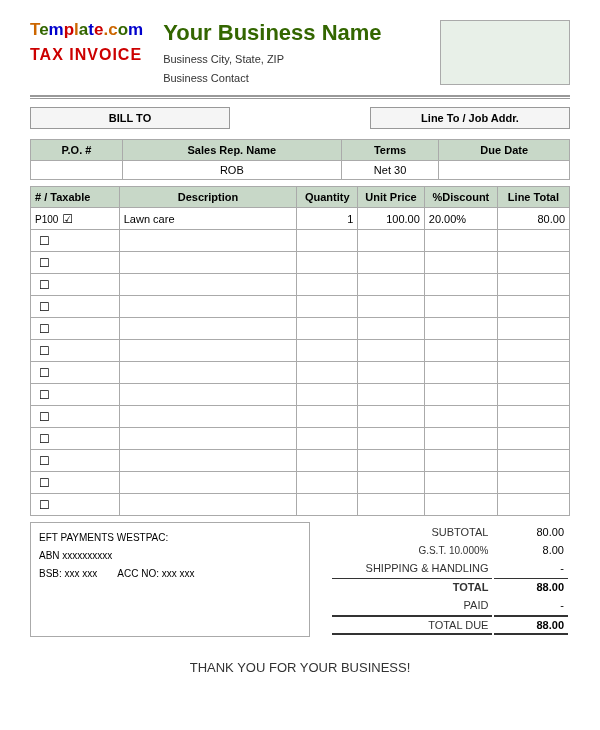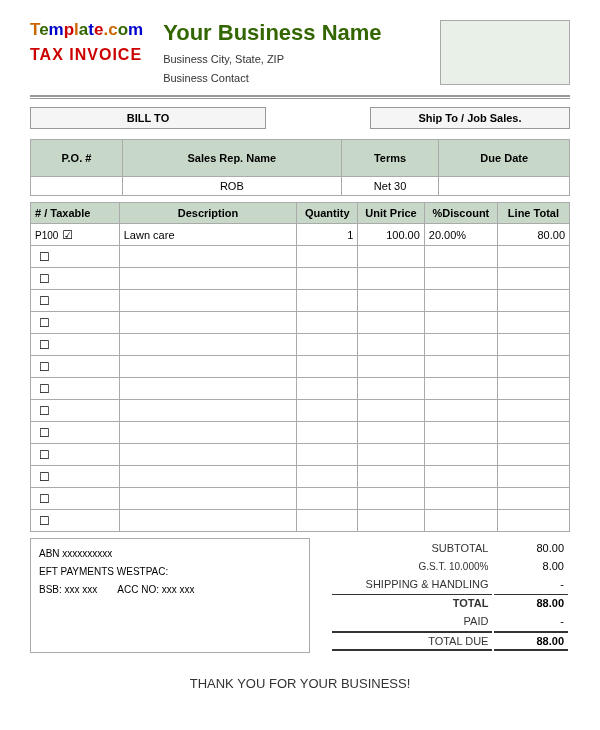--- a/index.html
+++ b/index.html
@@ -95,36 +95,36 @@
     .bill-to-box, .ship-to-box {
       border: 1px solid #999;
       padding: 4px 10px;
       font-weight: bold;
       font-size: 11px;
       background: #f5f5f5;
       min-width: 120px;
       text-align: center;
     }
     .bill-to-box {
-      width: 236px;
+      width: 200px;
     }
     .ship-to-box {
       width: 200px;
     }
 
     
     .po-table {
       width: 100%;
       border-collapse: collapse;
       margin: 10px 0 6px 0;
     }
     .po-table th {
       background: #c8d8c8;
       border: 1px solid #aaa;
-      padding: 12px 6px;
+      padding: 4px 6px;
       font-size: 11px;
       text-align: center;
     }
     .po-table td {
       border: 1px solid #aaa;
       padding: 3px 6px;
       text-align: center;
       font-size: 11px;
     }
 
@@ -223,21 +223,21 @@
   </div>
 
   <div class="invoice-box"></div>
 </div>
 
 <div class="divider-double"></div>
 
 <div class="bill-ship-row">
   <div class="bill-to-box">BILL TO</div>
   <div style="flex:1"></div>
-  <div class="ship-to-box">Ship To / Job Sales.</div>
+  <div class="ship-to-box">Line To / Job Addr.</div>
 </div>
 
 <table class="po-table">
   <thead>
     <tr>
       <th>P.O. #</th>
       <th>Sales Rep. Name</th>
       <th>Terms</th>
       <th>Due Date</th>
     </tr>
@@ -374,22 +374,22 @@
         <td style="text-align: right;"></td>
         <td style="text-align: right;"></td>
         <td style="text-align: right;"></td>
         <td style="text-align: right;"></td>
       </tr>
     </tbody>
 </table>
 
 <div class="bottom-section">
   <div class="payment-info">
+    <div>EFT PAYMENTS WESTPAC:</div>
     <div>ABN xxxxxxxxxx</div>
-    <div>EFT PAYMENTS WESTPAC:</div>
     <div style="display:flex;gap:20px">
       <span>BSB: xxx xxx</span>
       <span>ACC NO: xxx xxx</span>
     </div>
   </div>
 
   <table class="totals-table">
     <tbody>
         <tr>
       <td>SUBTOTAL</td>

